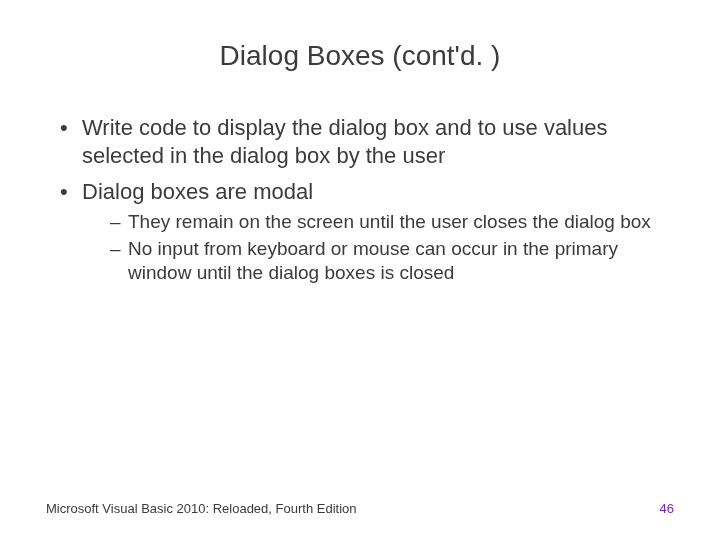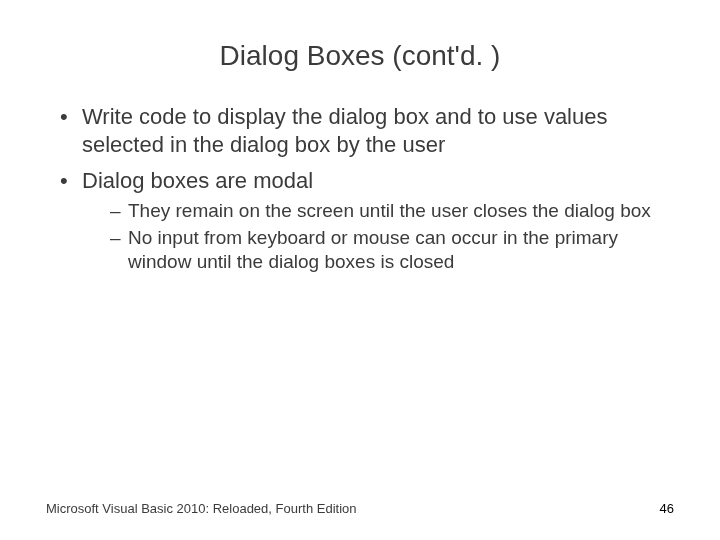--- a/index.html
+++ b/index.html
@@ -14,21 +14,21 @@
     width: 720px;
     height: 540px;
     position: relative;
     padding: 30px 46px 0 46px;
   }
   .title {
     text-align: center;
     font-size: 28px;
     color: #3b3b3b;
     margin-top: 10px;
-    margin-bottom: 31px;
+    margin-bottom: 42px;
     font-weight: 400;
   }
   ul.top {
     list-style: none;
     padding-left: 14px;
   }
   ul.top > li {
     position: relative;
     padding-left: 22px;
     font-size: 22px;
@@ -71,21 +71,21 @@
     bottom: 24px;
     left: 46px;
     right: 46px;
     display: flex;
     justify-content: space-between;
     align-items: baseline;
     font-size: 13px;
     color: #3b3b3b;
   }
   .page-num {
-    color: #000000;
+    color: #6d28d9;
     font-size: 13px;
   }
 </style>
 </head>
 <body>
 
 <div class="slide">
   <h1 class="title">Dialog Boxes (cont'd. )</h1>
 
   <ul class="top">

